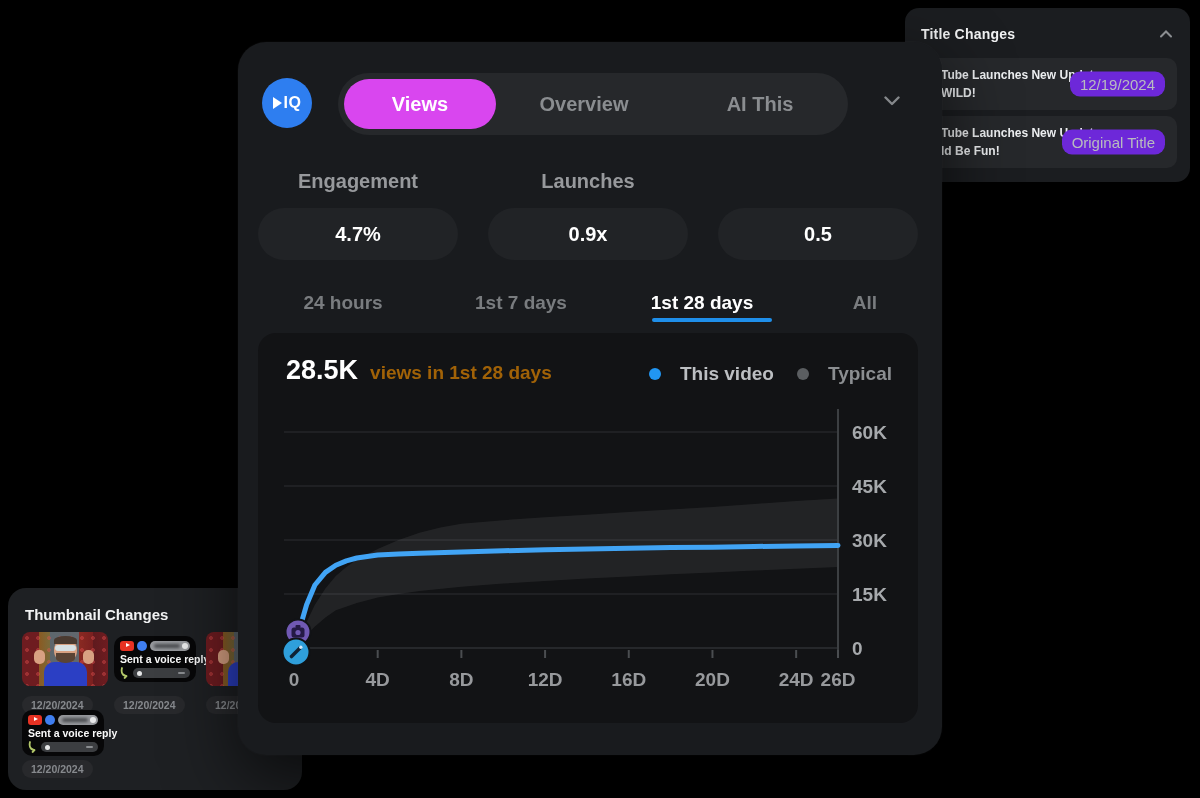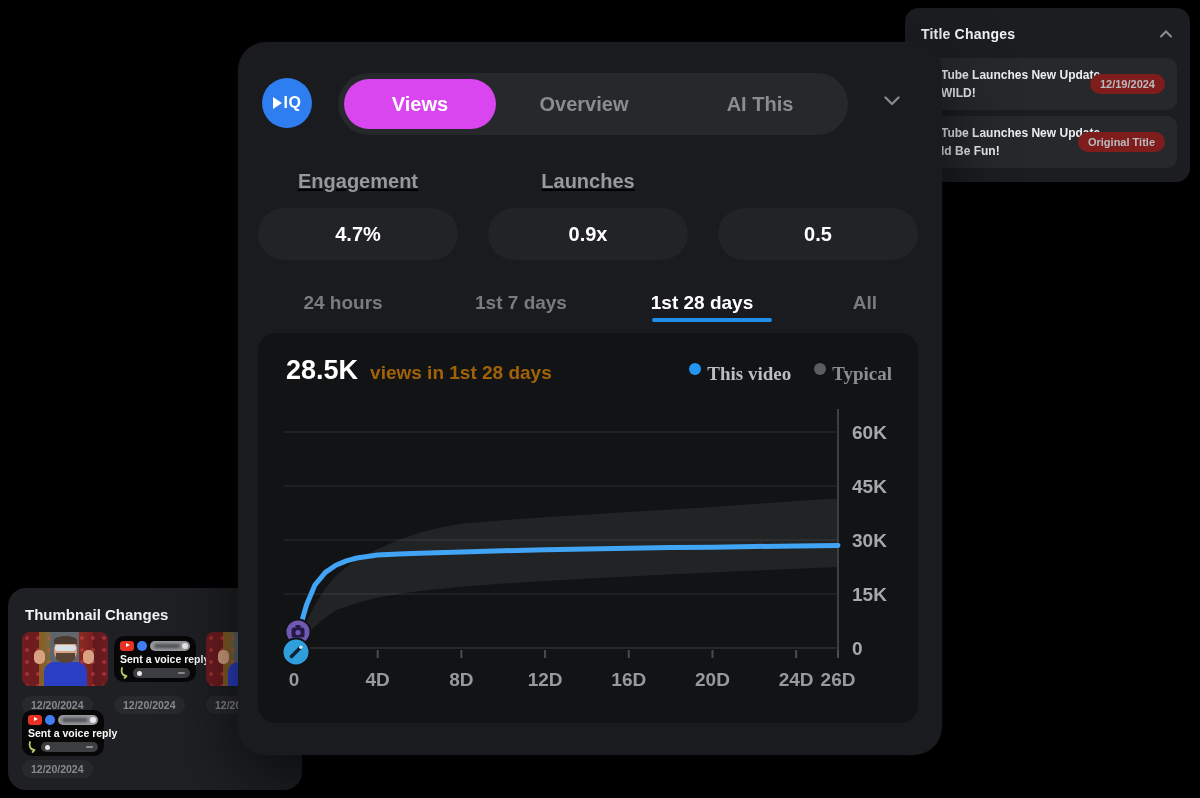--- a/index.html
+++ b/index.html
@@ -11,21 +11,21 @@
   .title-panel { position:absolute; left:905px; top:8px; width:285px; height:174px;
     background:#1b1d20; border-radius:14px; z-index:2; box-shadow:0 10px 30px rgba(0,0,0,.5); }
   .title-panel .panel-header { position:absolute; left:16px; top:18px; font-size:14px;
     font-weight:700; color:#f1f2f3; letter-spacing:.2px; }
   .chevron-up { position:absolute; right:18px; top:22px; width:12px; height:8px; cursor:pointer; }
   .title-item { position:absolute; left:14px; width:258px; height:52px; background:#26282b;
     border-radius:10px; }
   .title-item .t-lines { position:absolute; left:22px; top:8px; width:160px; font-size:12px;
     font-weight:700; color:#eceef0; line-height:18px; white-space:nowrap; overflow:hidden; }
   .title-badge { position:absolute; right:12px; top:50%; transform:translateY(-50%);
-    background:#7f1d1d; color:#b9bcbf; font-size:11px; font-weight:700;
+    background:#6d28d9; color:#b9bcbf; font-size:15px; font-weight:400;
     padding:4px 10px; border-radius:10px; white-space:nowrap; }
 
   
   .thumb-panel { position:absolute; left:8px; top:588px; width:294px; height:202px;
     background:#1e2023; border-radius:18px; z-index:2; box-shadow:0 12px 32px rgba(0,0,0,.5); }
   .thumb-panel .panel-header { position:absolute; left:17px; top:18px; font-size:15px;
     font-weight:700; color:#f2f3f4; }
   .thumb-photo { position:absolute; width:86px; height:54px; border-radius:8px; overflow:hidden;
     background:linear-gradient(90deg,#6e1c20 0%,#6e1c20 20%,#8a5a22 20%,#7a6a3a 32%,#5d666d 32%,#62676d 66%,#8a2a22 66%,#7a2020 82%,#5e1a1e 82%,#6e1c20 100%); cursor:pointer; }
   .thumb-photo .dots { position:absolute; inset:0;
@@ -82,40 +82,40 @@
 
   .pill-bar { position:absolute; left:100px; top:31px; width:510px; height:62px;
     background:#26282b; border-radius:31px; display:flex; align-items:center; }
   .pill-selected { width:152px; height:50px; margin-left:6px; background:#d946ef;
     border-radius:25px; display:flex; align-items:center; justify-content:center; cursor:pointer; }
   .pill-selected span { color:#fff; font-size:20px; font-weight:700; }
   .pill-tab { flex:1; text-align:center; color:#8a8d90; font-size:20px; font-weight:600;
     cursor:pointer; }
   .hdr-chevron { position:absolute; left:646px; top:54px; width:16px; height:10px; cursor:pointer; }
 
-  .stat-col { position:absolute; width:200px; text-align:center;text-decoration:underline; }
+  .stat-col { position:absolute; width:200px; text-align:center; }
   .stat-label { font-size:20px; font-weight:700; color:#97999c; }
   .stat-pill { position:absolute; width:200px; height:52px; background:#212326; border-radius:26px;
     display:flex; align-items:center; justify-content:center; }
   .stat-pill span { color:#fff; font-size:20px; font-weight:700; }
 
   .range-tab { position:absolute; top:250px; transform:translateX(-50%); font-size:19px;
     font-weight:600; color:#797c7f; cursor:pointer; white-space:nowrap; }
   .range-tab.selected { color:#fff; font-weight:700; }
   .range-underline { position:absolute; left:414px; top:276px; width:120px; height:4px;
     border-radius:2px; background:#1f8fea; }
 
   .chart-card { position:absolute; left:20px; top:291px; width:660px; height:390px;
     background:#121315; border-radius:18px; }
   .chart-headline { position:absolute; left:28px; top:22px; display:flex; align-items:baseline; }
   .chart-value { font-size:27px; font-weight:700; color:#fff; }
   .chart-caption { font-size:19px; font-weight:600; color:#a16207; margin-left:12px; }
   .chart-legend { position:absolute; right:26px; top:30px; display:flex; align-items:center;
     gap:9px; }
-  .legend-item { display:flex; gap:6px; cursor:pointer;font-family:Liberation Serif, serif; }
+  .legend-item { display:flex; align-items:center; gap:19px; cursor:pointer; }
   .legend-dot { width:12px; height:12px; border-radius:50%; }
   .legend-label-0 { font-size:19px; font-weight:700; color:#bcbfc2; }
   .legend-label-1 { font-size:19px; font-weight:700; color:#8b8e91; }
   .legend-gap { width:5px; }
   #views-chart { position:absolute; left:8px; top:56px; }
 </style>
 </head>
 <body>
 
 <div id="stage">

